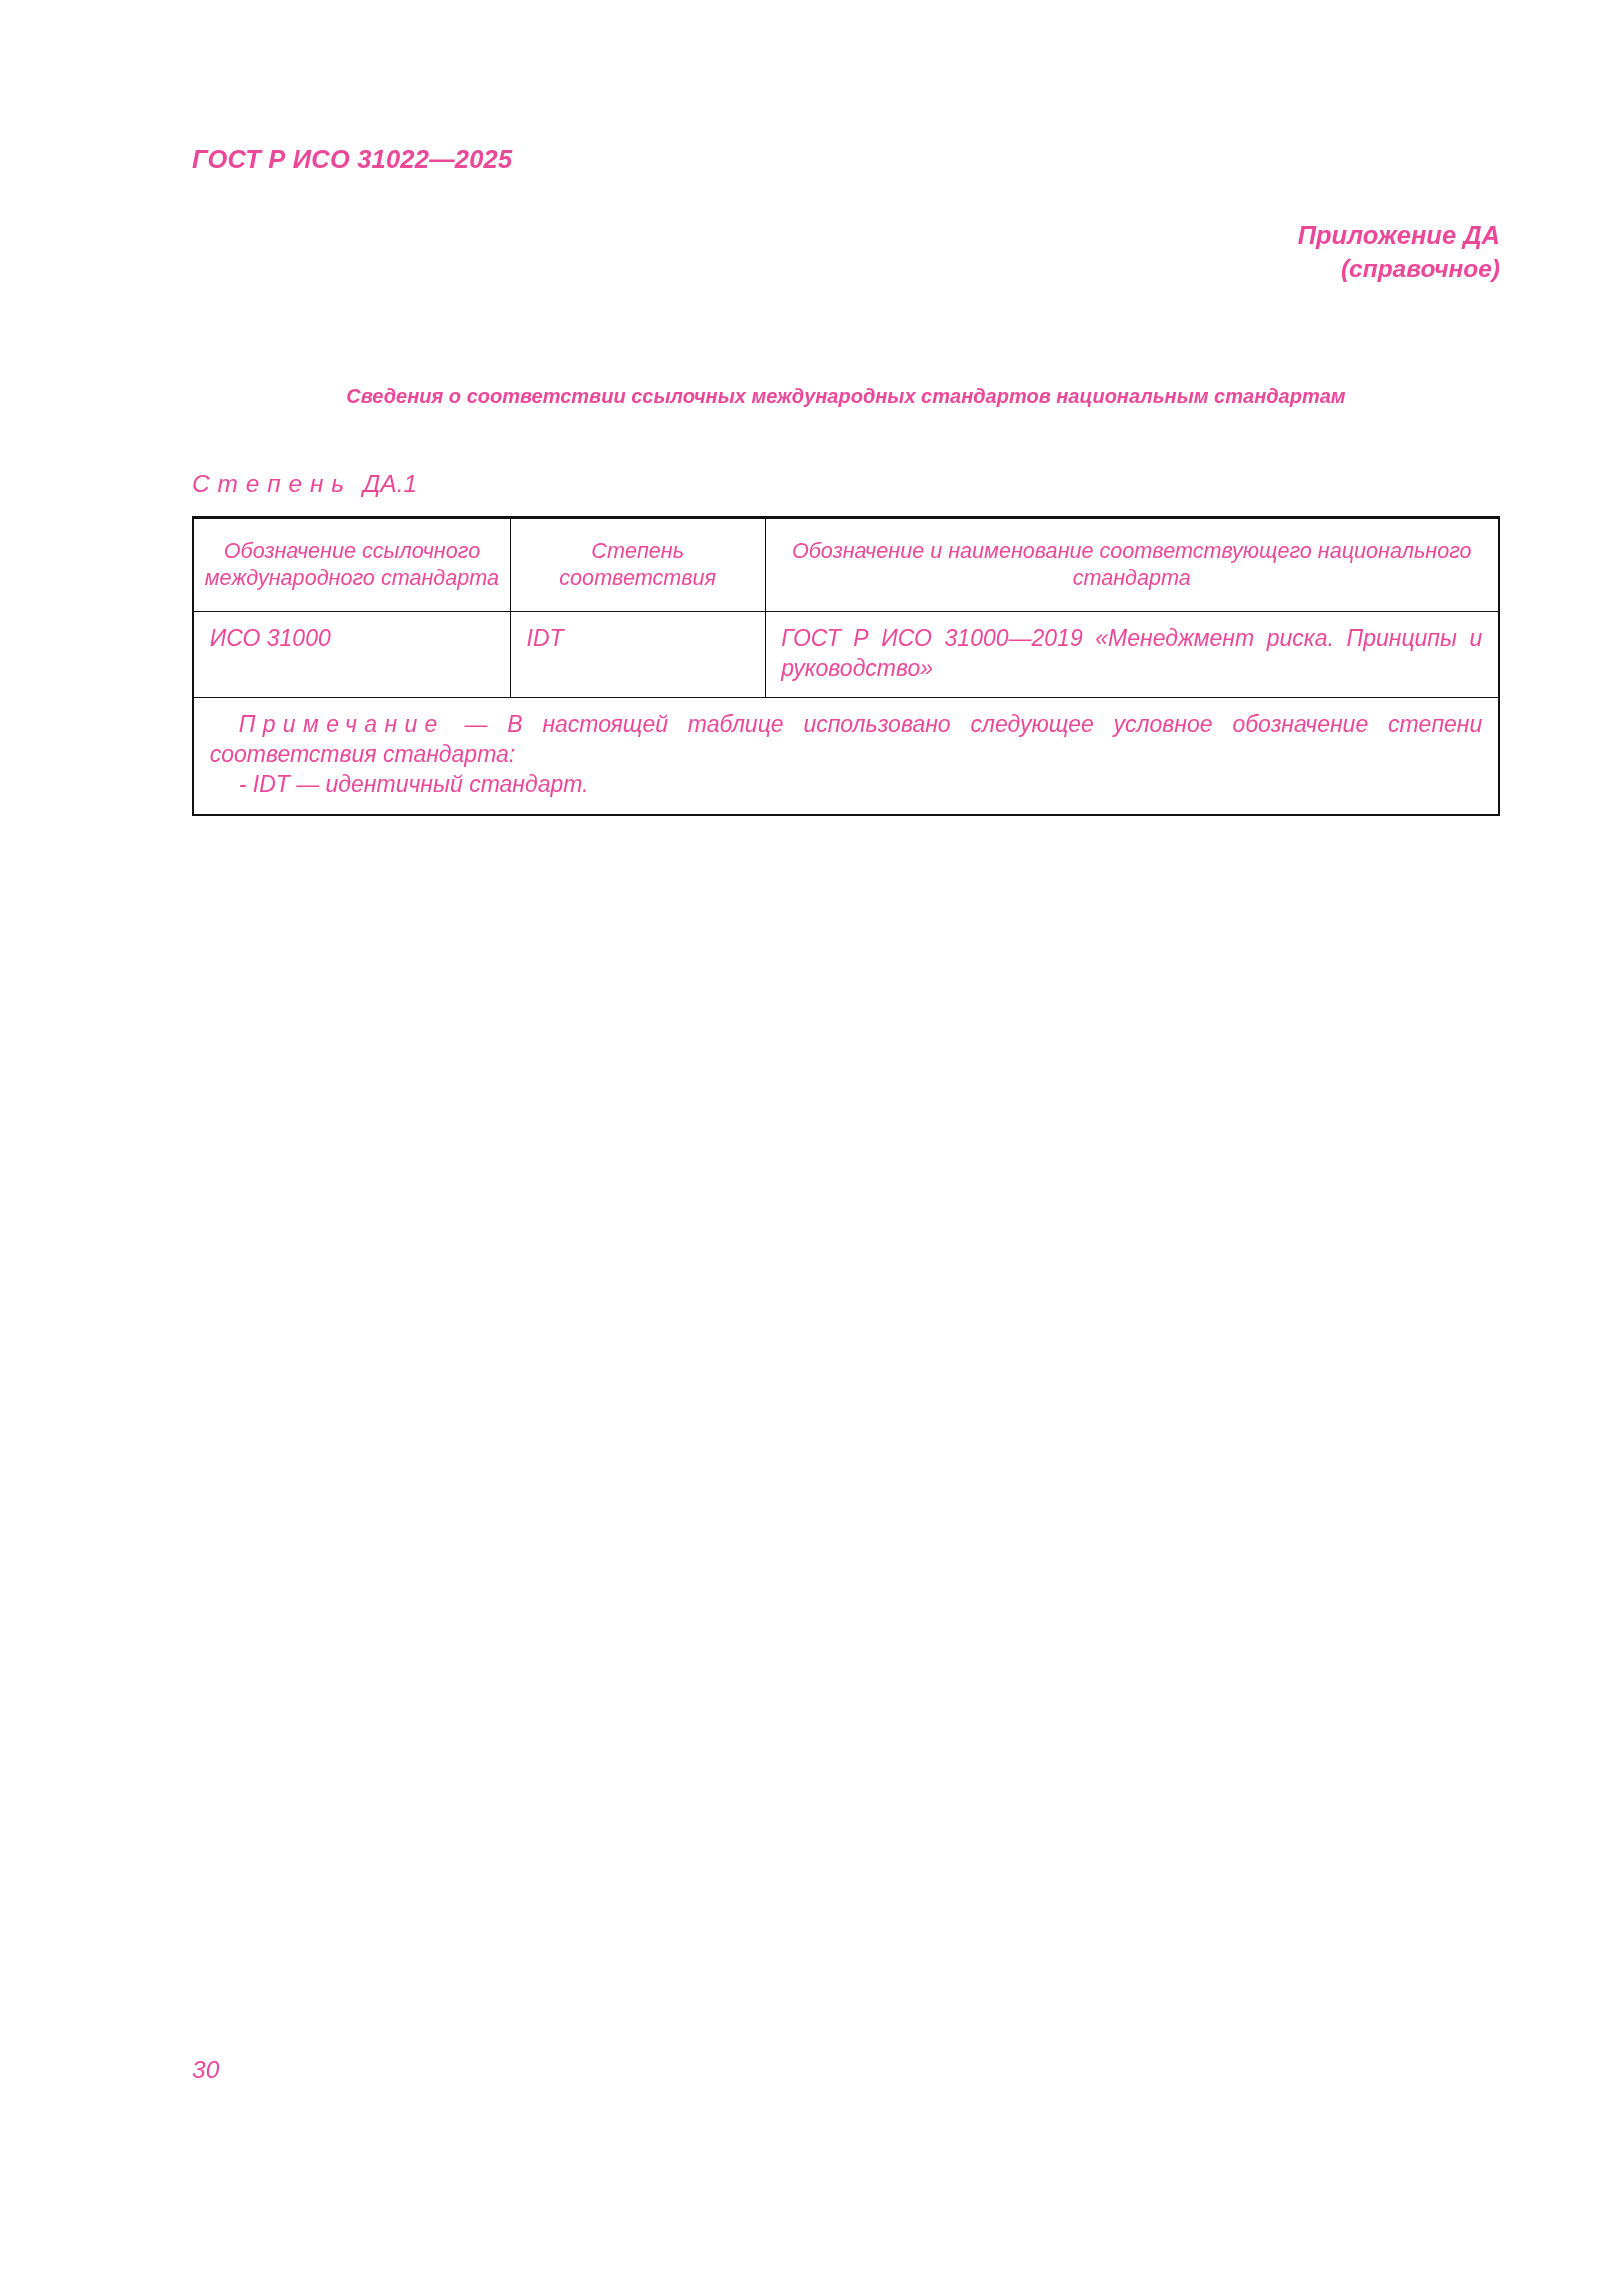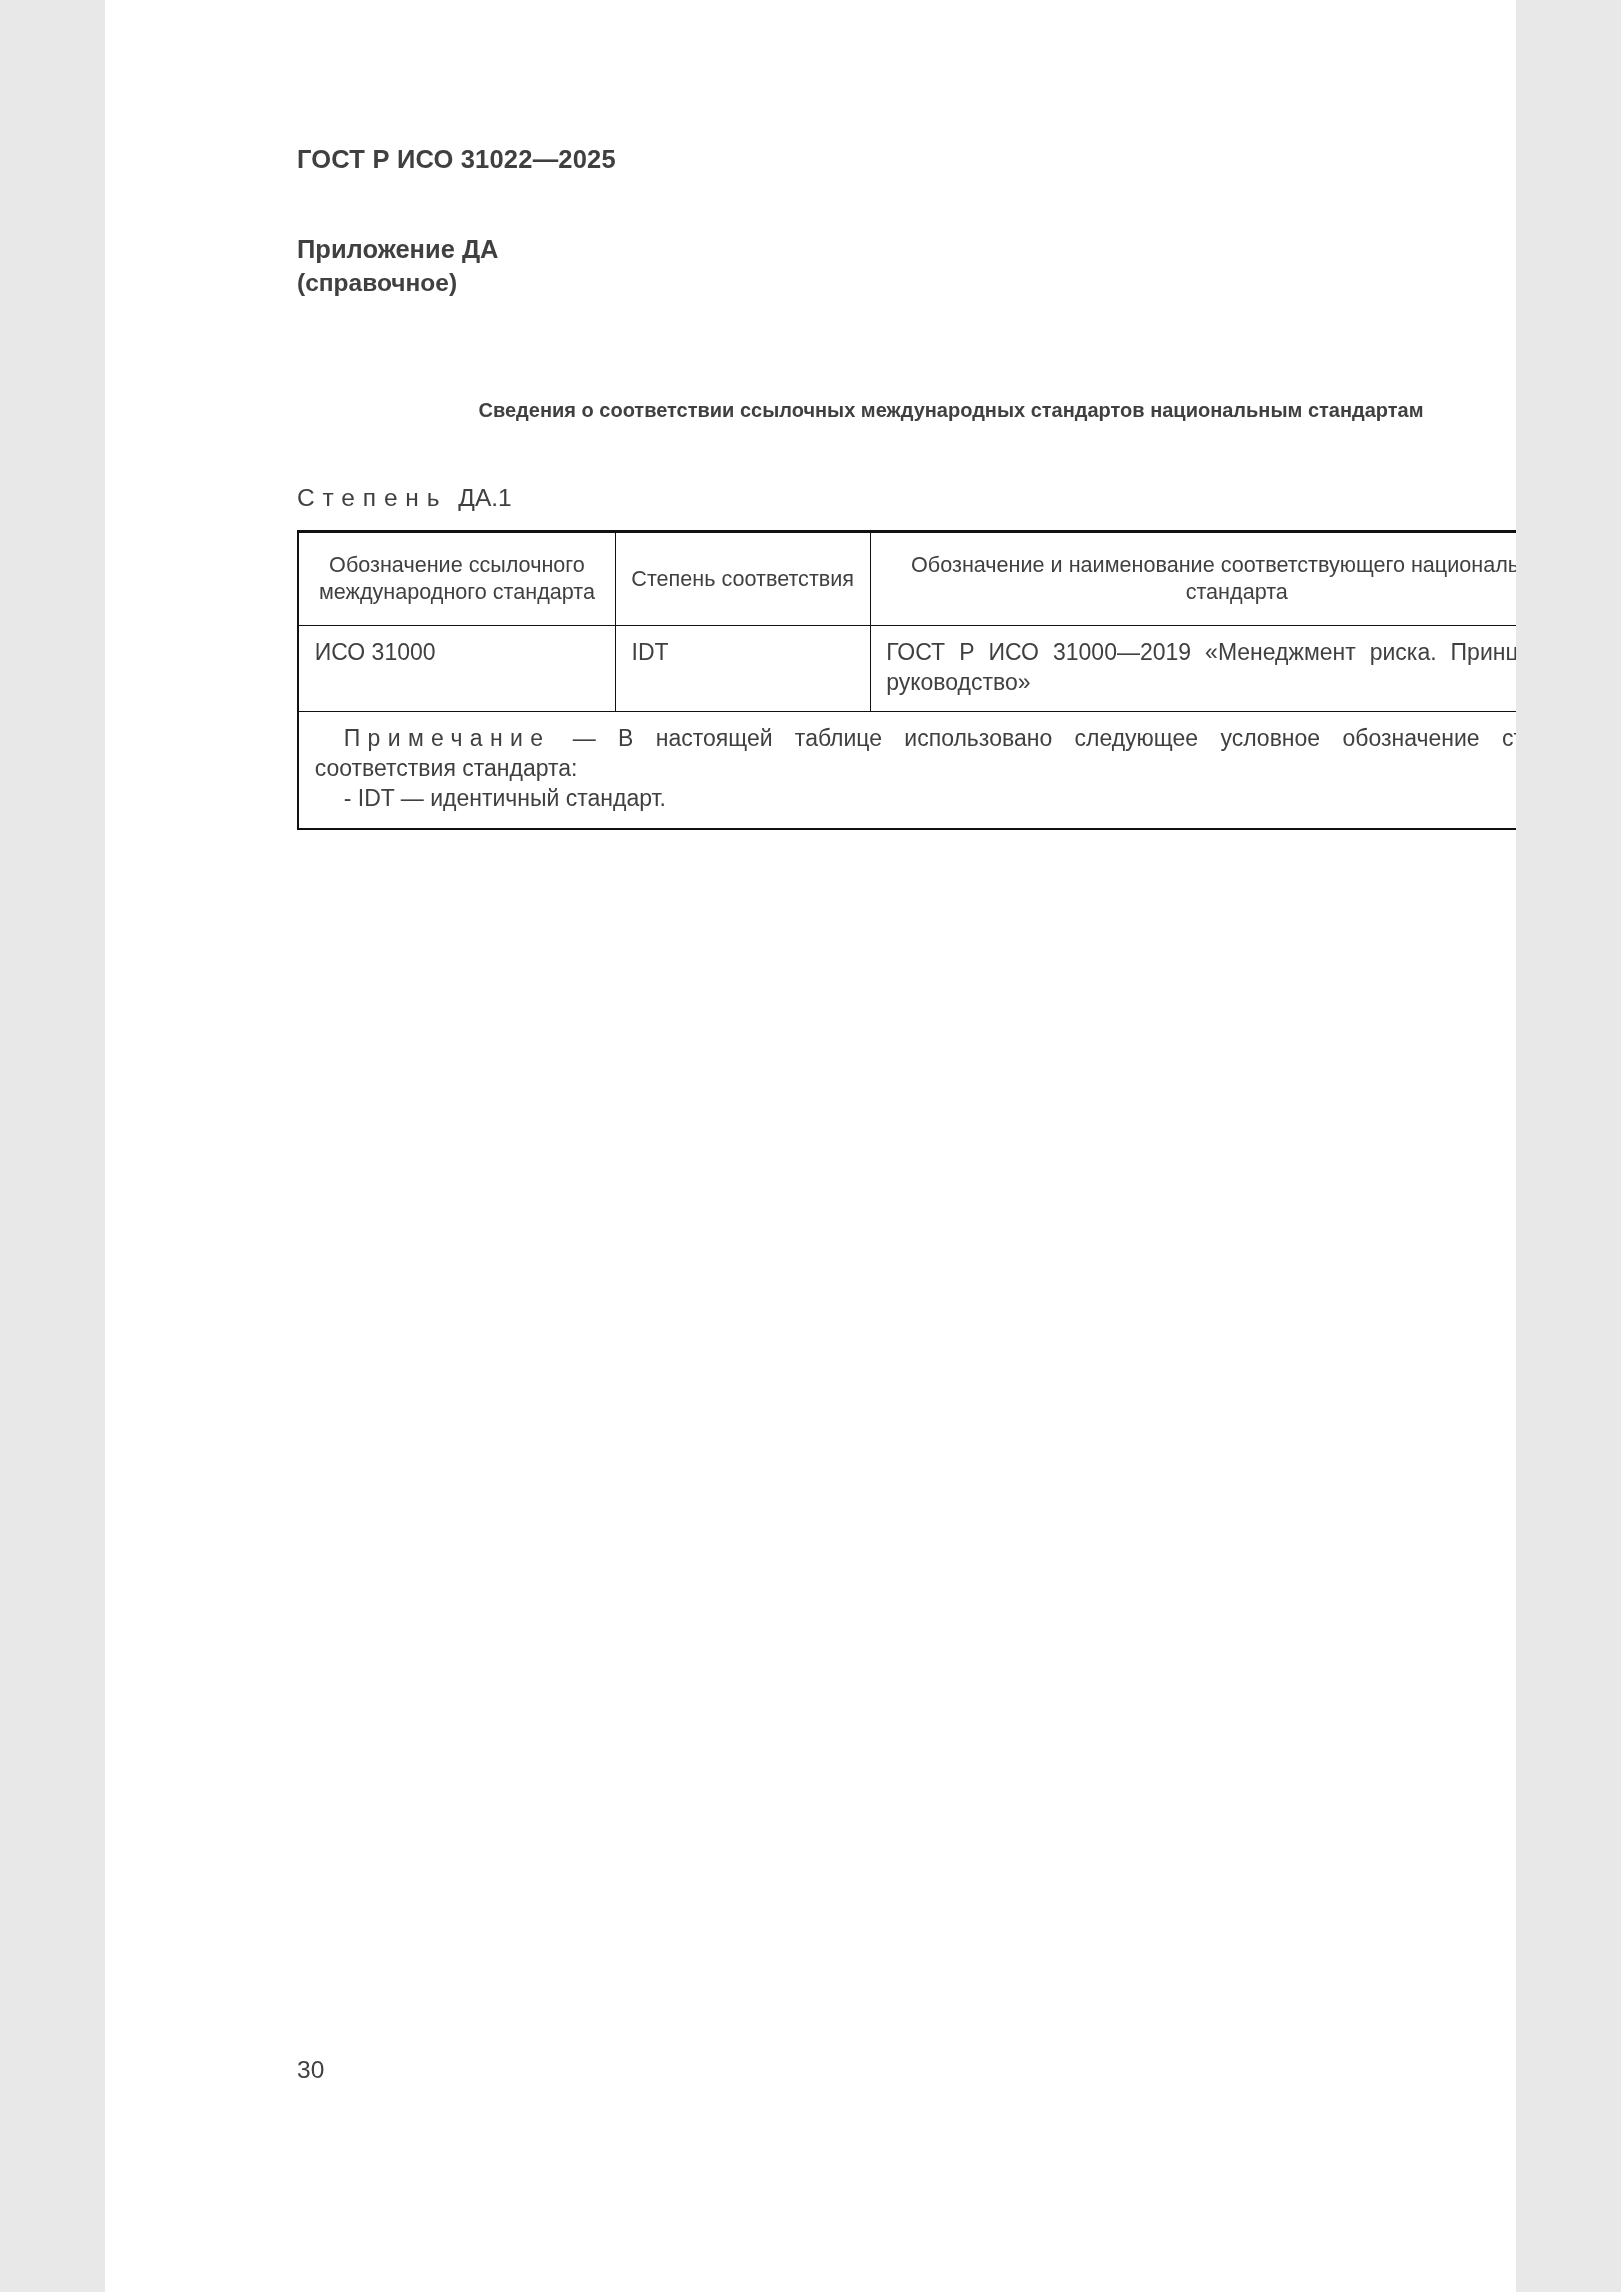--- a/index.html
+++ b/index.html
@@ -3,45 +3,46 @@
 <meta charset="utf-8">
 <style>
   * { margin: 0; padding: 0; box-sizing: border-box; }
 
   html, body {
     background: #e8e8e8;
   }
 
   .page {
     position: relative;
-    width: 1411px;
+    width: 1621px;
     height: 2293px;
     margin: 0 auto;
     background: #ffffff;
     font-family: "Liberation Sans", sans-serif;
-    color: #404040;
+    color: #ec4899;
     overflow: hidden;
+    font-style: italic;
   }
 
   .content {
     position: absolute;
     left: 192px;
     top: 145px;
     width: 1308px;
   }
 
   .doc-code {
     font-size: 25.5px;
     font-weight: bold;
     letter-spacing: 0.2px;
   }
 
   .appendix-block {
-    margin-top: 58px;
-    text-align: left;
+    margin-top: 44px;
+    text-align: right;
     line-height: 1.35;
   }
 
   .appendix-title {
     font-size: 25.5px;
     font-weight: bold;
   }
 
   .appendix-subtitle {
     font-size: 24.5px;

